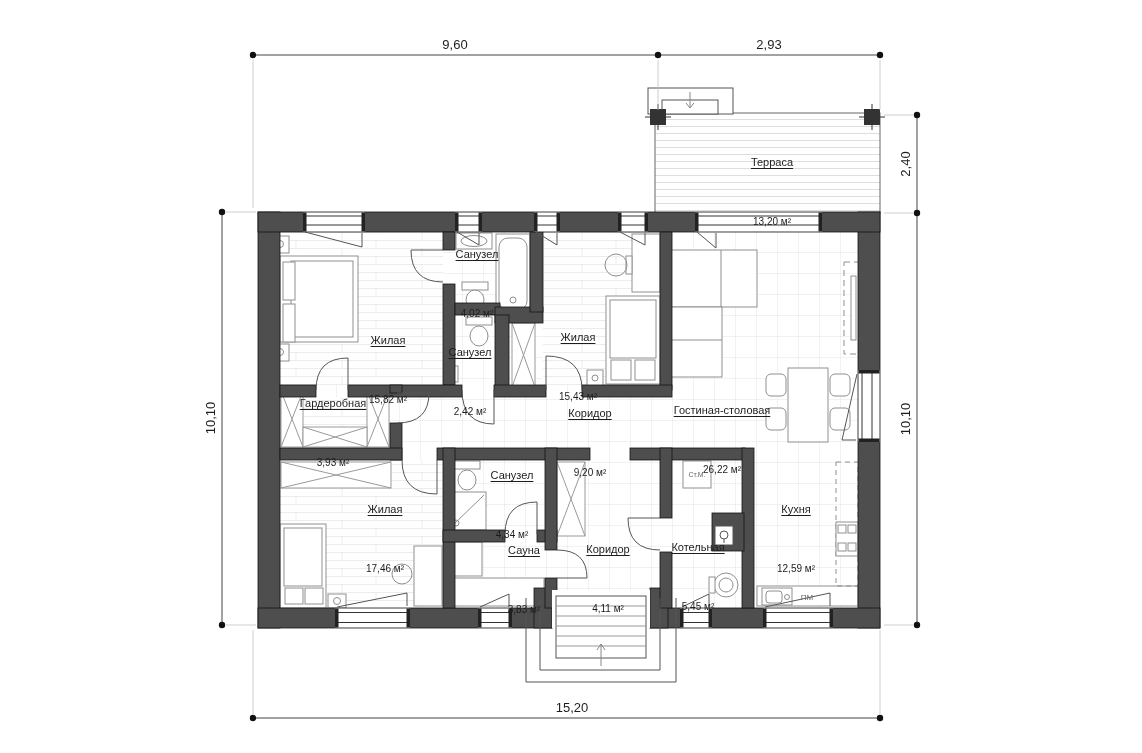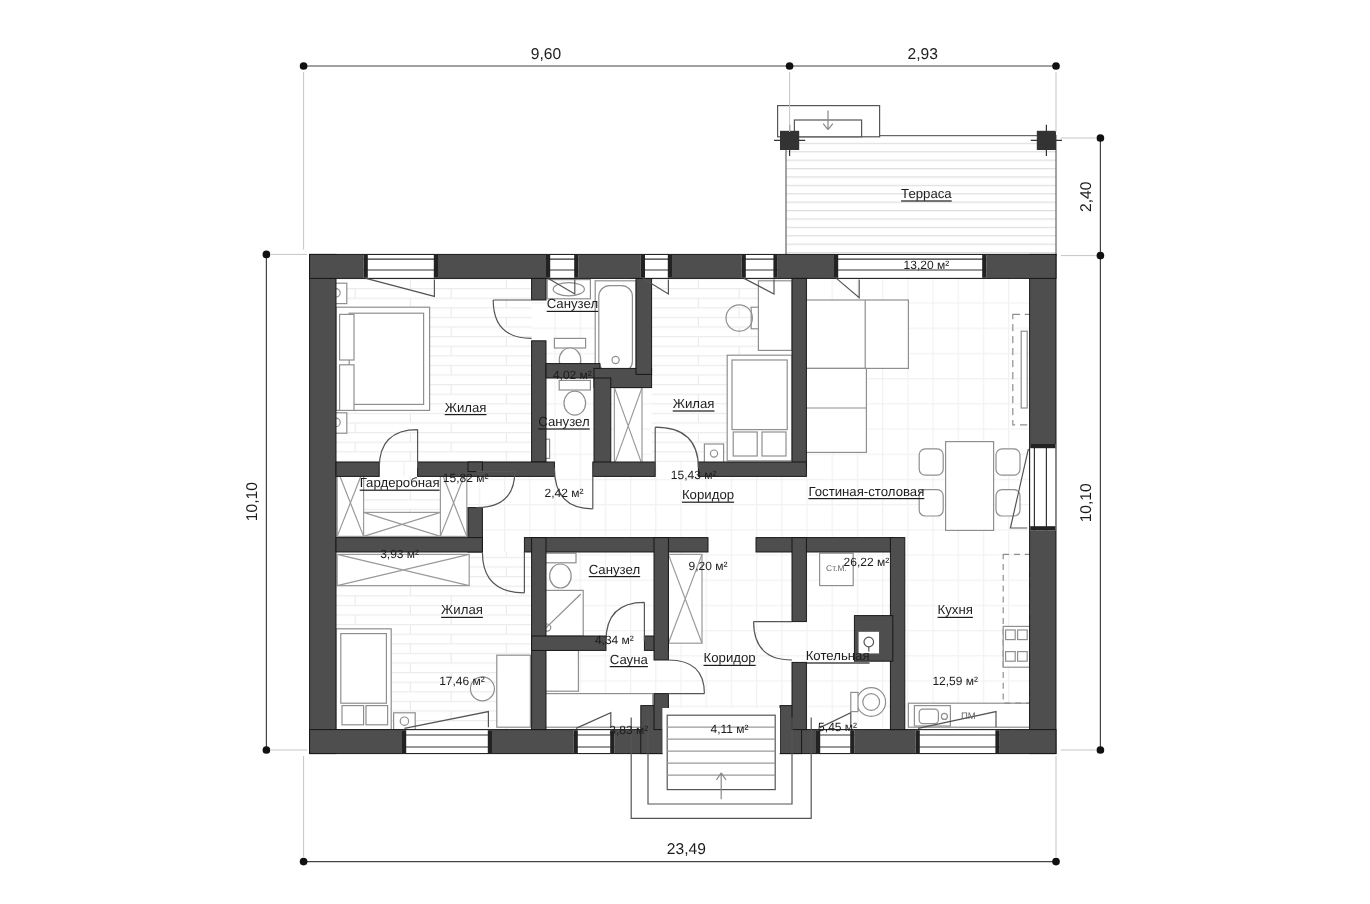--- a/index.html
+++ b/index.html
@@ -405,21 +405,21 @@
   <div class="rname">Котельная</div>
   <div class="rarea">5,45 м²</div>
 </div>
 <div class="rlabel" style="left:796px;top:502px">
   <div class="rname">Кухня</div>
   <div class="rarea">12,59 м²</div>
 </div>
 
 <div class="dim" style="left:455px;top:37px">9,60</div>
 <div class="dim" style="left:769px;top:37px">2,93</div>
-<div class="dim" style="left:572px;top:700px">23,49</div>
+<div class="dim" style="left:572px;top:700px">15,20</div>
 <div class="dim v" style="left:210px;top:418px">10,10</div>
 <div class="dim v" style="left:905px;top:164px">2,40</div>
 <div class="dim v" style="left:905px;top:419px">10,10</div>
 
 <div class="appl" style="left:697px;top:474px;font-size:7px">Ст.М.</div>
 <div class="appl" style="left:807px;top:597px;font-size:8px">ПМ</div>
 
 </div>
 
 </body></html>

